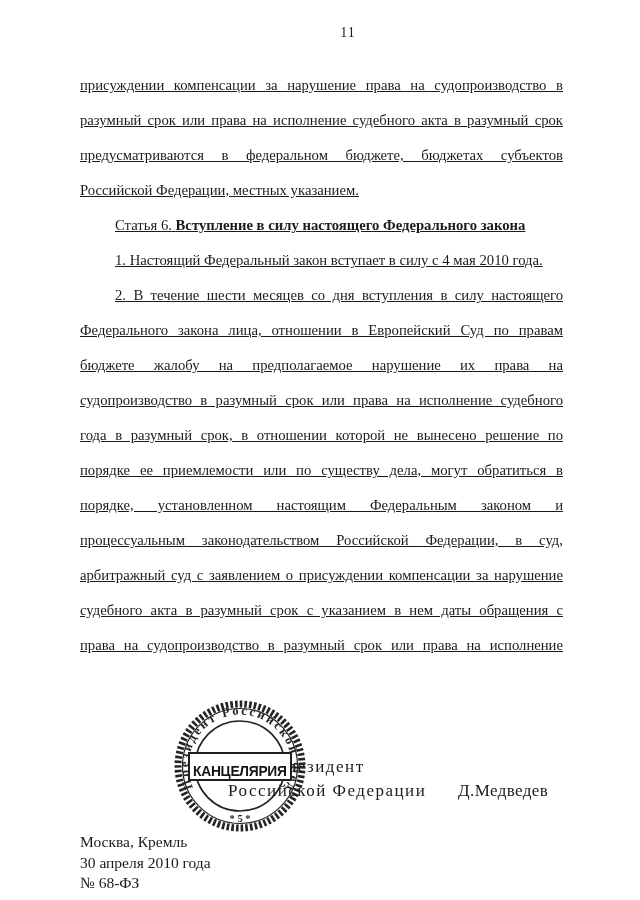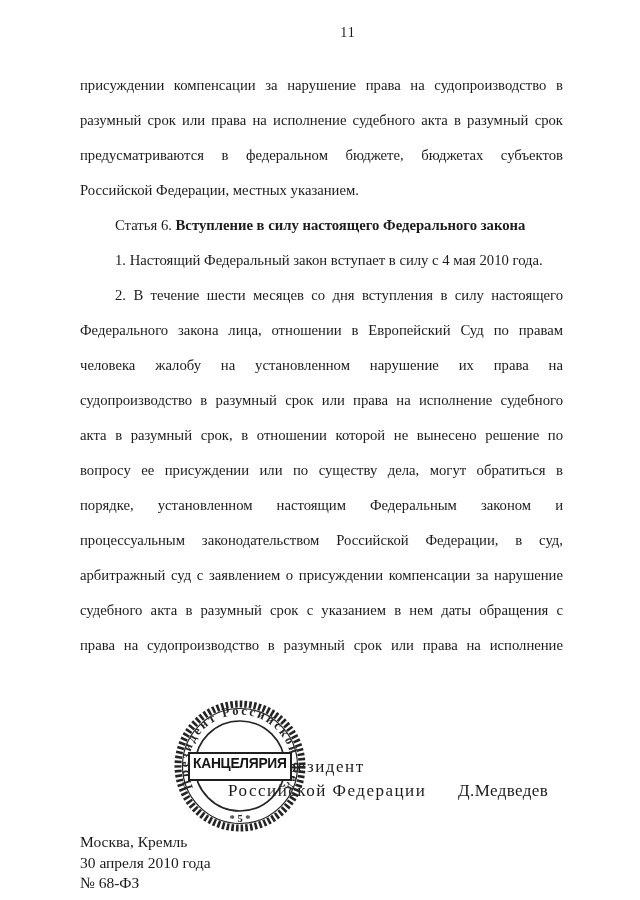--- a/index.html
+++ b/index.html
@@ -25,41 +25,42 @@
     margin-left: 28px;
   }
   .doc-body {
     position: absolute; left: 80px; top: 68px;
     width: 483px;
     font-size: 14.7px;
   }
   .line {
     height: 35px; line-height: 35px;
     text-align: left;
+    text-decoration: underline;
   }
   .j {
     text-align: justify;
     text-align-last: justify;
   }
   .ind { padding-left: 35px; }
   .line b { font-weight: bold; margin-top: 45px; }
 
   
   .stamp-svg {
     position: absolute; left: 165px; top: 691px;
     width: 150px; height: 150px;
     z-index: 2;
   }
   .chancellery-box {
     position: absolute; left: 188px; top: 752px;
     width: 100px; height: 25px;
     border: 2px solid #1f1f1f;
     background: #ffffff;
     z-index: 3;
-    display: flex; align-items: flex-start; justify-content: center;
+    display: flex; align-items: flex-end; justify-content: center;
     overflow: visible;
   }
   .chancellery-box span {
     font-family: "Liberation Sans", "DejaVu Sans", sans-serif;
     font-weight: bold;
     font-size: 15px;
     letter-spacing: -0.3px;
     white-space: nowrap;
     transform: scaleX(0.92);
     color: #151515;
@@ -98,24 +99,24 @@
 
     <div class="line ind">
       <span>Статья 6.</span>
       <b>Вступление в силу настоящего Федерального закона</b>
     </div>
 
     <div class="line ind">1. Настоящий Федеральный закон вступает в силу с 4 мая 2010 года.</div>
 
     <div class="line j ind">2. В течение шести месяцев со дня вступления в силу настоящего</div>
     <div class="line j">Федерального закона лица, отношении в Европейский Суд по правам</div>
-    <div class="line j">человека жалобу на установленном нарушение их права на</div>
+    <div class="line j">бюджете жалобу на предполагаемое нарушение их права на</div>
     <div class="line j">судопроизводство в разумный срок или права на исполнение судебного</div>
-    <div class="line j">акта в разумный срок, в отношении которой не вынесено решение по</div>
-    <div class="line j">вопросу ее присуждении или по существу дела, могут обратиться в</div>
+    <div class="line j">года в разумный срок, в отношении которой не вынесено решение по</div>
+    <div class="line j">порядке ее приемлемости или по существу дела, могут обратиться в</div>
     <div class="line j">порядке, установленном настоящим Федеральным законом и</div>
     <div class="line j">процессуальным законодательством Российской Федерации, в суд,</div>
     <div class="line j">арбитражный суд с заявлением о присуждении компенсации за нарушение</div>
     <div class="line j">судебного акта в разумный срок с указанием в нем даты обращения с</div>
     <div class="line j">права на судопроизводство в разумный срок или права на исполнение</div>
   </div>
 
   <svg class="stamp-svg" viewBox="0 0 150 150">
     <circle cx="75" cy="75" r="62" fill="none" stroke="#242424" stroke-width="7" stroke-dasharray="2.6 2.1"></circle>
     <circle cx="75" cy="75" r="57.5" fill="none" stroke="#242424" stroke-width="1.2"></circle>

